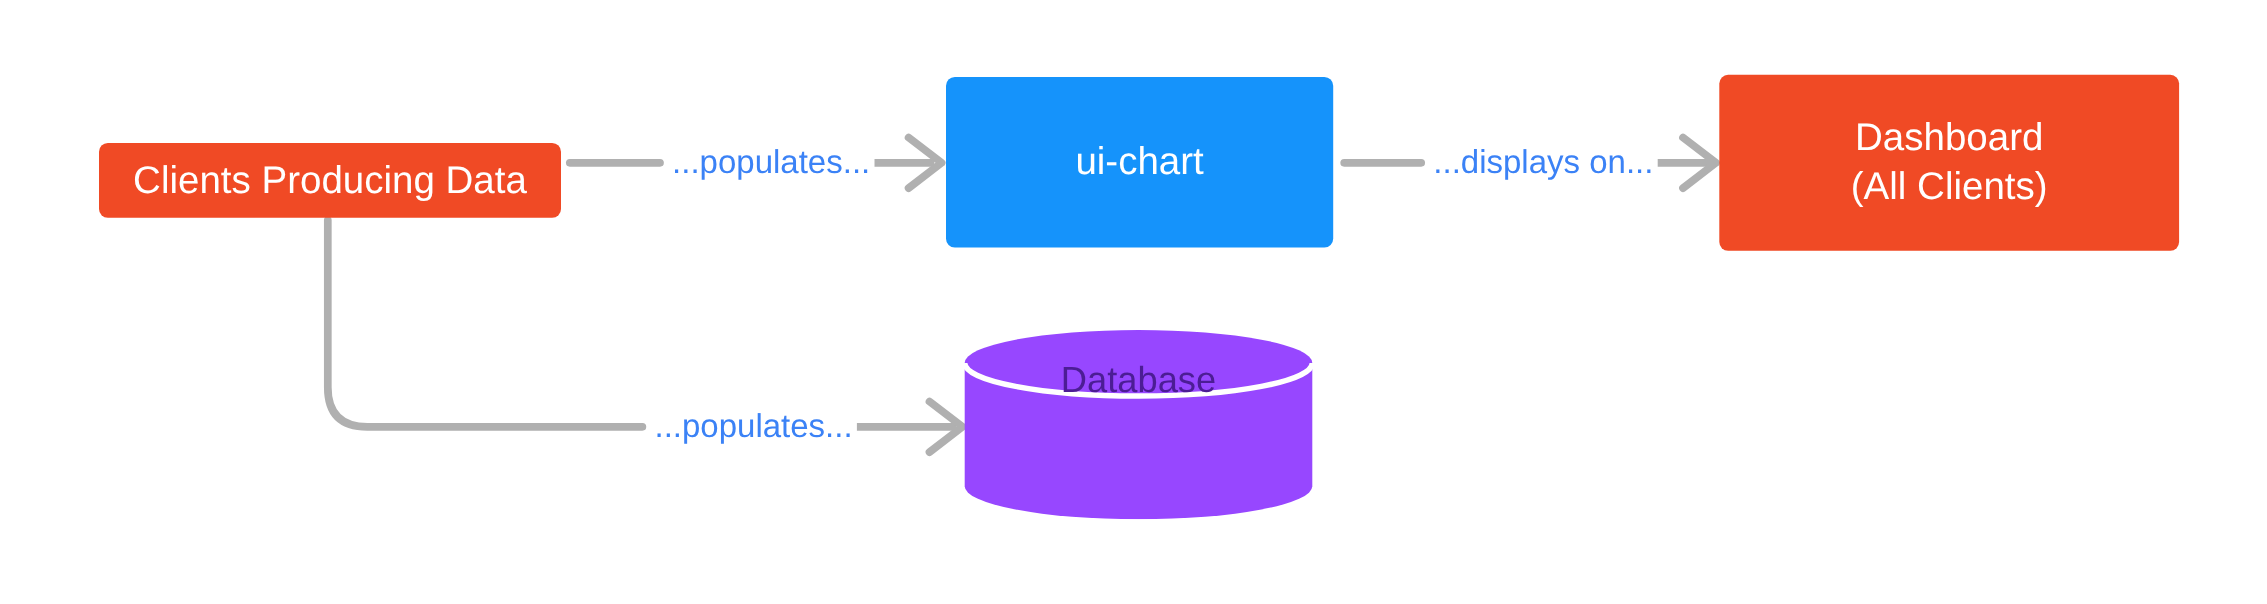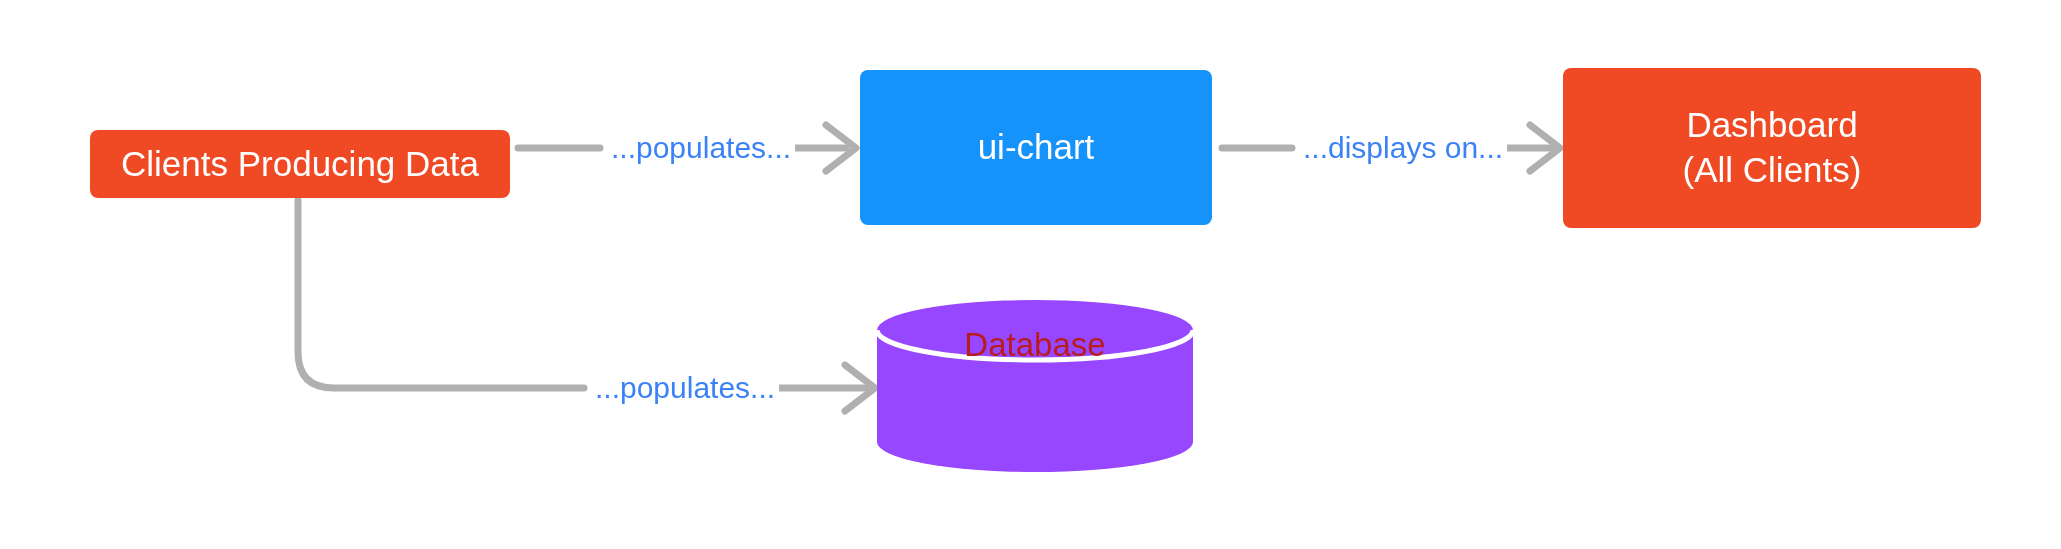--- a/index.html
+++ b/index.html
@@ -164,16 +164,16 @@
 
   <div id="node-database">
     <svg class="cyl-svg" viewBox="0 0 320 172" xmlns="http://www.w3.org/2000/svg">
 
       <path d="M 2 30 L 2 142 A 158 30 0 0 0 318 142 L 318 30 Z" fill="#9747ff"></path>
 
       <ellipse cx="160" cy="30" rx="158" ry="30" fill="#9747ff"></ellipse>
 
       <path d="M 2 30 A 158 30 0 0 0 318 30" fill="none" stroke="#ffffff" stroke-width="5"></path>
     </svg>
-    <div class="db-label" style="color: #b91c1c;">Database</div>
+    <div class="db-label" style="color: #4c1d95;">Database</div>
   </div>
 
 </div>
 
 </body></html>

